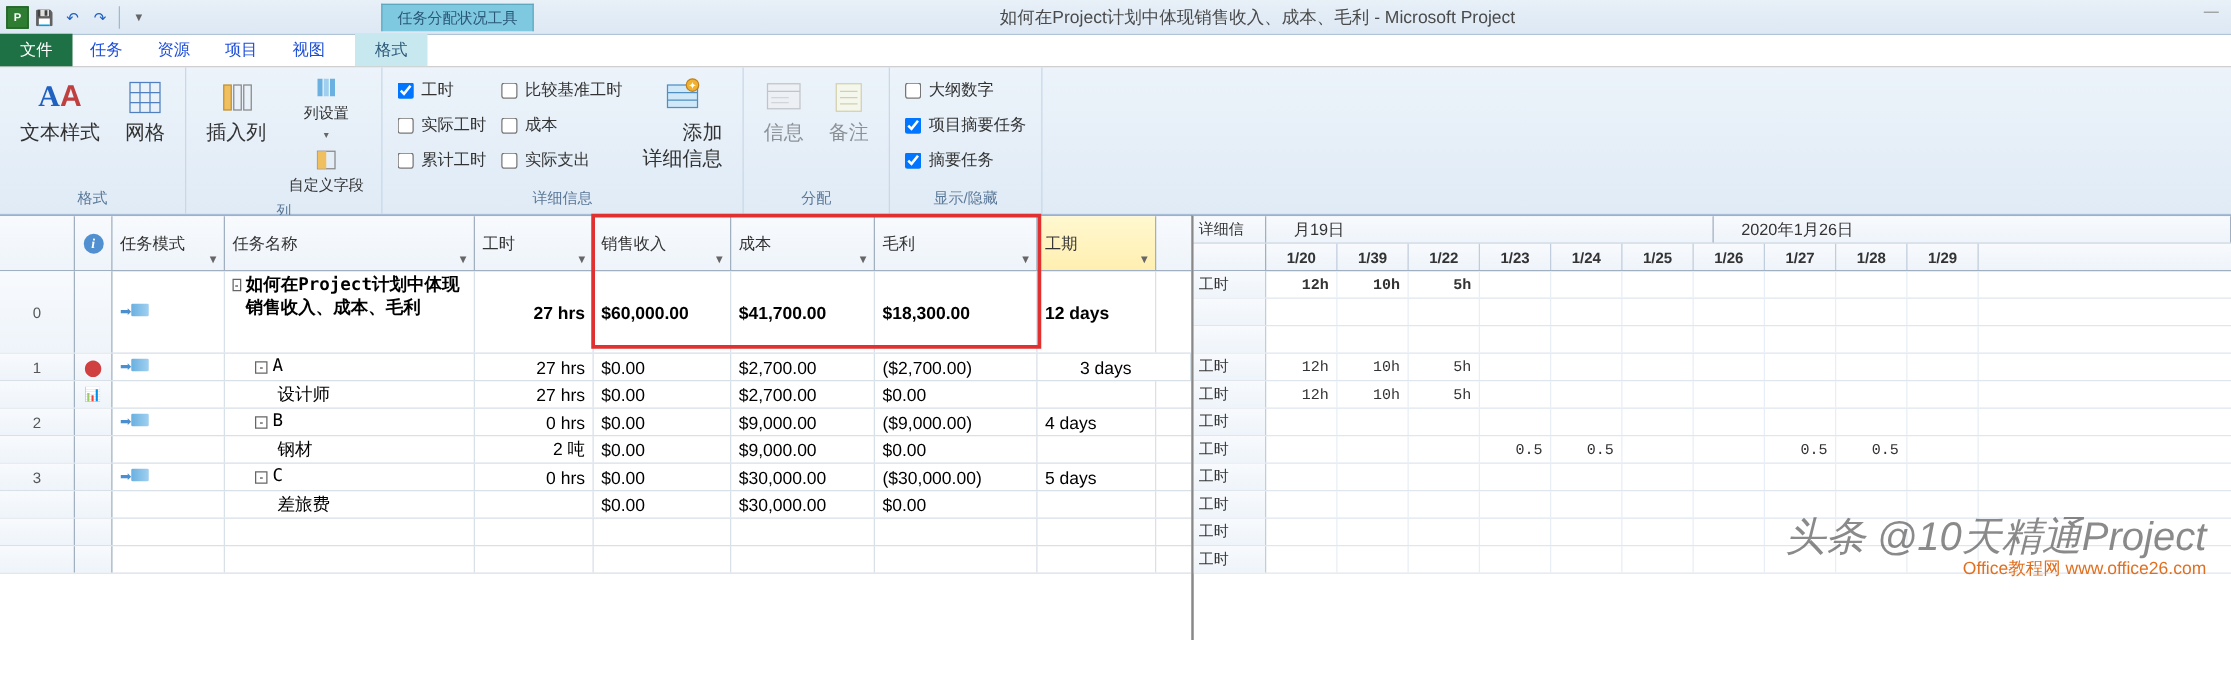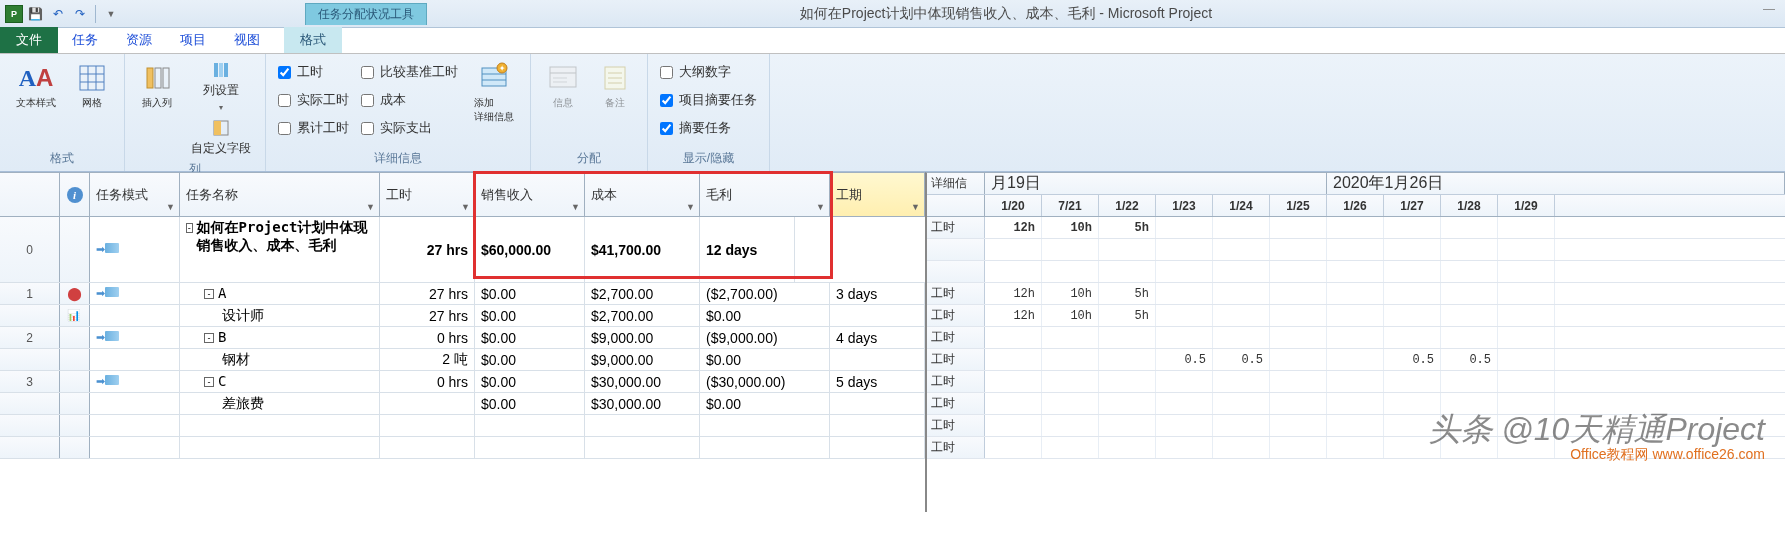--- a/index.html
+++ b/index.html
@@ -21,21 +21,21 @@
 .tab { padding: 4px 14px; font-size: 13px; color: #1d4ed8; cursor: pointer; height: 26px; display: flex; align-items: center; }
 .context-sub { background: #c8e8f0; padding: 4px 16px; font-size: 13px; color: #2a5878; height: 26px; display: flex; align-items: center; margin-left: 10px; }
 
 
 .ribbon { height: 118px; background: linear-gradient(#ecf3fa, #e0ebf6); border-bottom: 1px solid #a8bed8; display: flex; }
 .ribbon-group { border-right: 1px solid #c8d8e8; display: flex; flex-direction: column; padding: 4px 10px 2px; }
 .ribbon-group-content { flex: 1; display: flex; align-items: flex-start; gap: 8px; }
 .ribbon-group-label { text-align: center; font-size: 12px; color: #5a7898; padding: 2px 0; }
 .big-btn { display: flex; flex-direction: column; align-items: center; gap: 2px; padding: 4px 6px; cursor: pointer; }
 .big-btn-icon { width: 32px; height: 32px; display: flex; align-items: center; justify-content: center; font-size: 24px; }
-.big-btn-label { font-size: 10px; color: #333; text-align: left; }
+.big-btn-label { font-size: 16px; color: #333; text-align: right; }
 .small-row { display: flex; flex-direction: column; gap: 4px; padding-top: 2px; }
 .small-btn { display: flex; align-items: center; gap: 4px; font-size: 12px; color: #333; cursor: pointer; padding: 2px 4px; flex-direction: column; }
 .small-btn-icon { width: 16px; height: 16px; display: flex; align-items: center; justify-content: center; font-size: 12px; }
 .chk { display: flex; align-items: center; gap: 6px; font-size: 13px; color: #333; padding: 3px 2px; white-space: nowrap; }
 .chk input { width: 13px; height: 13px; }
 
 
 .gridarea { display: flex; height: 340px; background: #fff; }
 .left-grid { display: flex; border-top: 1px solid #a0b0c0; }
 .hdr-row { height: 44px; display: flex; background: linear-gradient(#f8fafd, #eef4fa); border-bottom: 1px solid #a0b0c0; }
@@ -51,21 +51,21 @@
 .bold { font-weight: bold; }
 .name-cell { align-items: flex-start; padding-top: 2px; }
 .outline-btn { width: 10px; height: 10px; border: 1px solid #666; display: inline-flex; align-items: center; justify-content: center; font-size: 9px; line-height: 1; margin-right: 4px; margin-top: 4px; }
 .highlight-box { position: absolute; border: 3px solid #e03030; pointer-events: none; }
 .col-duration-hdr { background: linear-gradient(#fff8d0, #ffefb0) !important; }
 
 
 .right-grid { flex: 1; border-left: 2px solid #888; border-top: 1px solid #a0b0c0; position: relative; }
 .tp-hdr1 { height: 22px; display: flex; background: linear-gradient(#f8fafd, #eef4fa); border-bottom: 1px solid #c0cddc; }
 .tp-hdr-lbl { width: 58px; border-right: 1px solid #a0b0c0; display: flex; align-items: center; padding: 0 4px; font-size: 12px; }
-.tp-span { border-right: 1px solid #a0b0c0; display: flex; align-items: center; padding: 0 6px; font-size: 16px; }
+.tp-span { border-right: 1px solid #a0b0c0; display: flex; align-items: center; padding: 0 6px; font-size: 13px; margin-left: 16px; }
 .tp-hdr2 { height: 22px; display: flex; background: linear-gradient(#f8fafd, #eef4fa); border-bottom: 1px solid #a0b0c0; font-weight: bold; }
 .tp-day { width: 57px; border-right: 1px solid #c0cddc; display: flex; align-items: center; justify-content: center; font-size: 12px; }
 .tp-row { height: 22px; display: flex; border-bottom: 1px solid #e0e6ee; } 
 .tp-lbl { width: 58px; border-right: 1px solid #c0cddc; display: flex; align-items: center; padding: 0 4px; font-size: 12px; background: linear-gradient(#f8fafd, #eef4fa); }
 .tp-val { width: 57px; border-right: 1px solid #e8eef5; display: flex; align-items: center; justify-content: flex-end; padding: 0 6px; font-size: 12px; font-family: "Courier New", monospace; }
 
 .watermark { position: absolute; right: 20px; bottom: 60px; font-size: 32px; color: rgba(60,60,60,0.6); font-weight: 500; font-style: italic; }
 .watermark2 { position: absolute; right: 20px; bottom: 48px; font-size: 14px; color: #e07020; }
 .task-icon { color: #4a90d0; font-size: 11px; }
 .auto-icon { width: 14px; height: 10px; background: linear-gradient(90deg,#6ab0e0,#a0d0f0); border-radius: 1px; display:inline-block; }
@@ -313,20 +313,23 @@
             </div>
             <div class="data-cell num-cell" style="width: 95px;">
               <span class="bold">27 hrs</span>
             </div>
             <div class="data-cell " style="width: 110px;">
               <span class="bold">$60,000.00</span>
             </div>
             <div class="data-cell " style="width: 115px;">
               <span class="bold">$41,700.00</span>
             </div>
+            <div class="data-cell " style="width: 130px;">
+              <span class="bold">$18,300.00</span>
+            </div>
             <div class="data-cell " style="width: 95px;">
               <span class="bold">12 days</span>
             </div>
           </div>
           <div class="data-row">
             <div class="data-cell row-hdr" style="width: 60px;">1</div>
             <div class="data-cell indicator-cell" style="width: 30px;">
               <span class="person-icon">⬤</span>
             </div>
             <div class="data-cell task-mode-cell" style="width: 90px;">
@@ -343,21 +346,21 @@
             </div>
             <div class="data-cell " style="width: 110px;">
               <span class="">$0.00</span>
             </div>
             <div class="data-cell " style="width: 115px;">
               <span class="">$2,700.00</span>
             </div>
             <div class="data-cell " style="width: 130px;">
               <span class="">($2,700.00)</span>
             </div>
-            <div class="data-cell " style="width: 95px;">
+            <div class="data-cell " style="width: 95px; margin-left: 28px;">
               <span class="">3 days</span>
             </div>
           </div>
           <div class="data-row">
             <div class="data-cell row-hdr" style="width: 60px;"></div>
             <div class="data-cell indicator-cell" style="width: 30px;">
               <span class="chart-icon">📊</span>
             </div>
             <div class="data-cell task-mode-cell" style="width: 90px;"></div>
             <div class="data-cell name-cell" style="width: 200px;">
@@ -546,21 +549,21 @@
   <div class="right-grid">
     <div class="tp-hdr1">
       <div class="tp-hdr-lbl">详细信</div>
       <div class="tp-span" style="width:342px;">月19日</div>
       <div class="tp-span" style="flex:1;">2020年1月26日</div>
     </div>
     <div class="tp-hdr2">
       <div class="tp-hdr-lbl"></div>
       <div id="tp-days" style="display:flex;">
           <div class="tp-day">1/20</div>
-          <div class="tp-day">7/21</div>
+          <div class="tp-day">1/39</div>
           <div class="tp-day">1/22</div>
           <div class="tp-day">1/23</div>
           <div class="tp-day">1/24</div>
           <div class="tp-day">1/25</div>
           <div class="tp-day">1/26</div>
           <div class="tp-day">1/27</div>
           <div class="tp-day">1/28</div>
           <div class="tp-day">1/29</div>
         </div>
     </div>

